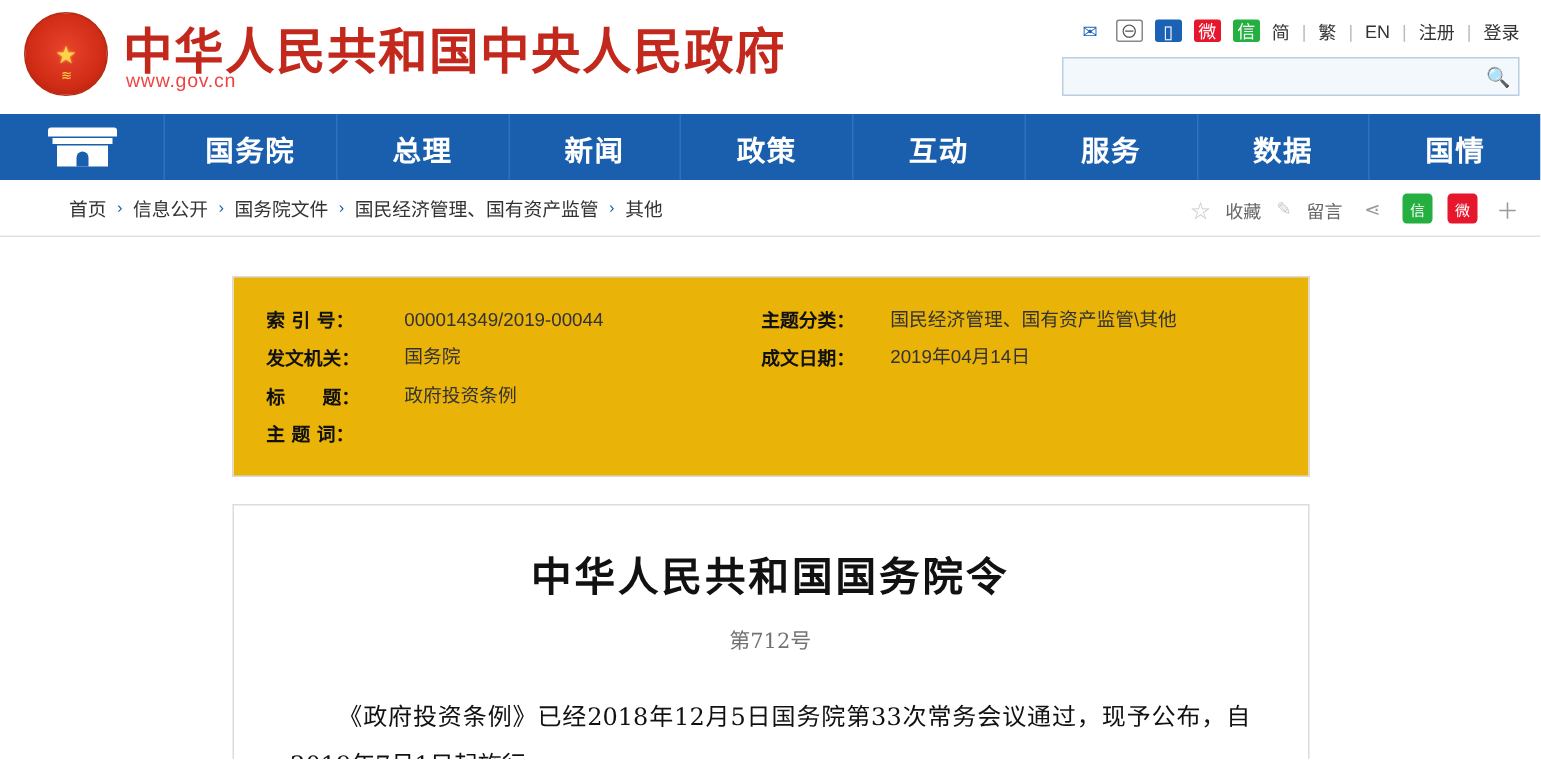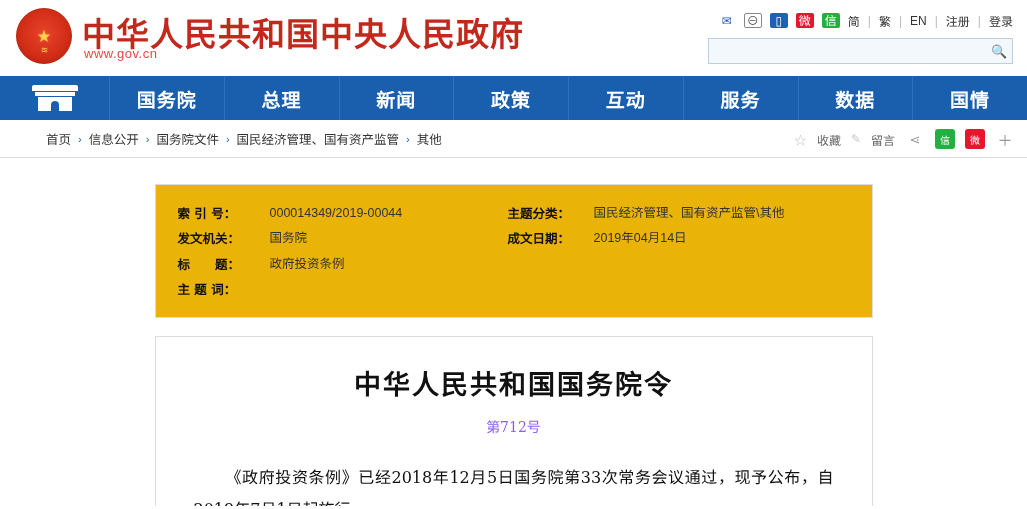--- a/index.html
+++ b/index.html
@@ -183,21 +183,21 @@
   }
   .doc-title {
     text-align:center;
     font-family: "DejaVu Serif","Liberation Serif", serif;
     font-size: 27px; font-weight: bold; color: #111;
     letter-spacing: 2px;
   }
   .doc-subtitle {
     text-align:center;
     font-family: "DejaVu Serif","Liberation Serif", serif;
-    font-size: 14px; color:#8b5cf6;
+    font-size: 14px; color:#737373;
     margin-top: 14px;
   }
   .doc-para {
     margin-top: 26px;
     font-family: "DejaVu Serif","Liberation Serif", serif;
     font-size: 16px; line-height: 2;
     color:#111;
     text-indent: 2em;
     text-align: justify;
   }

